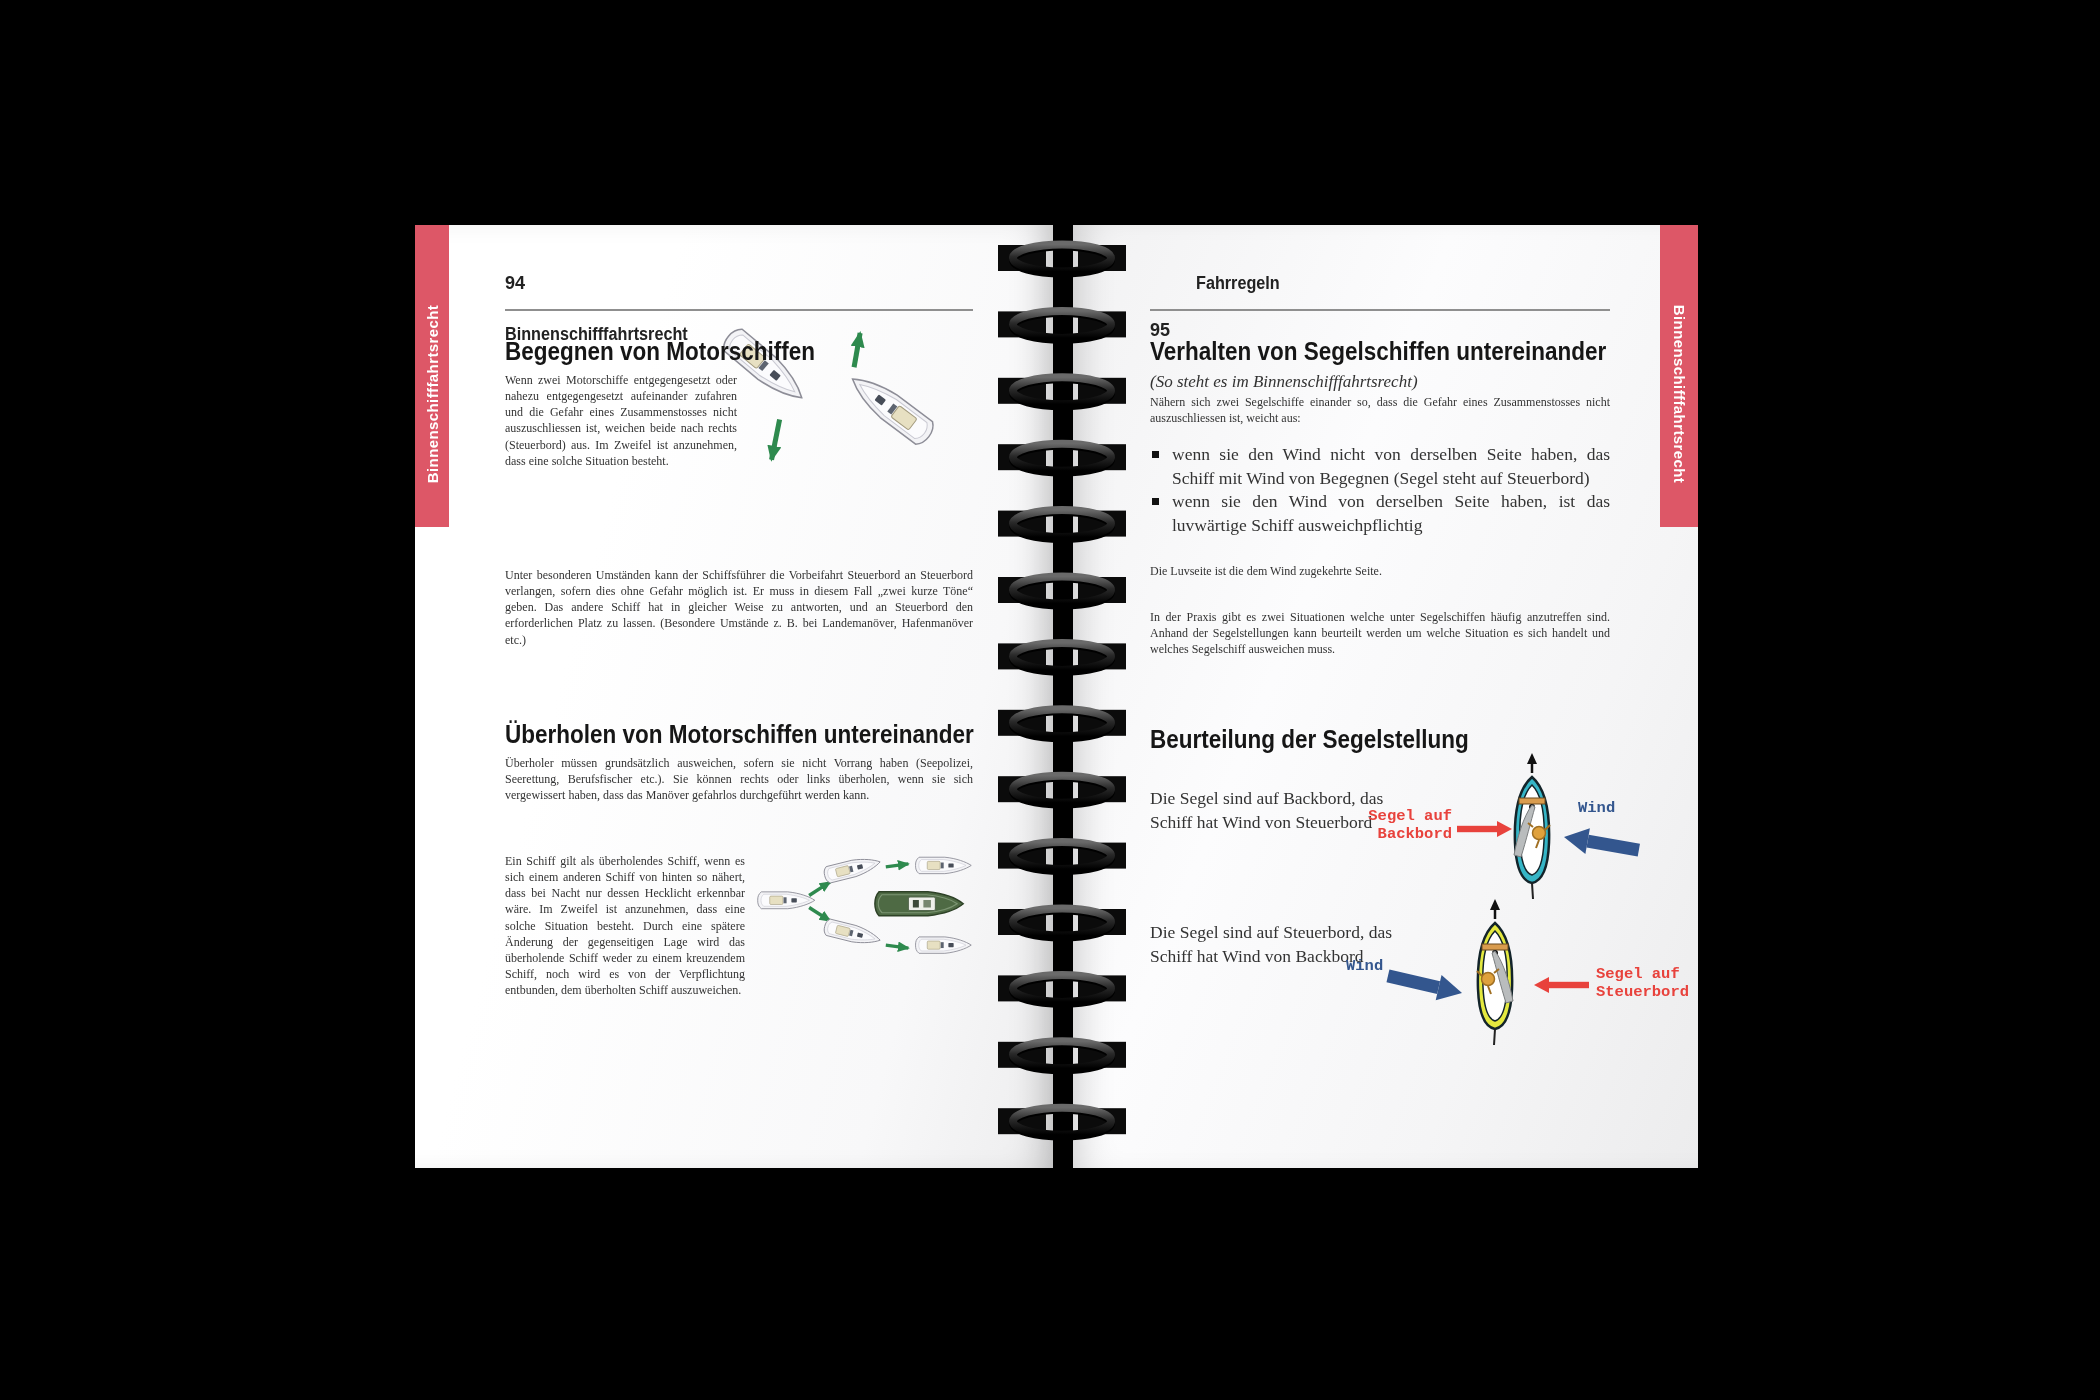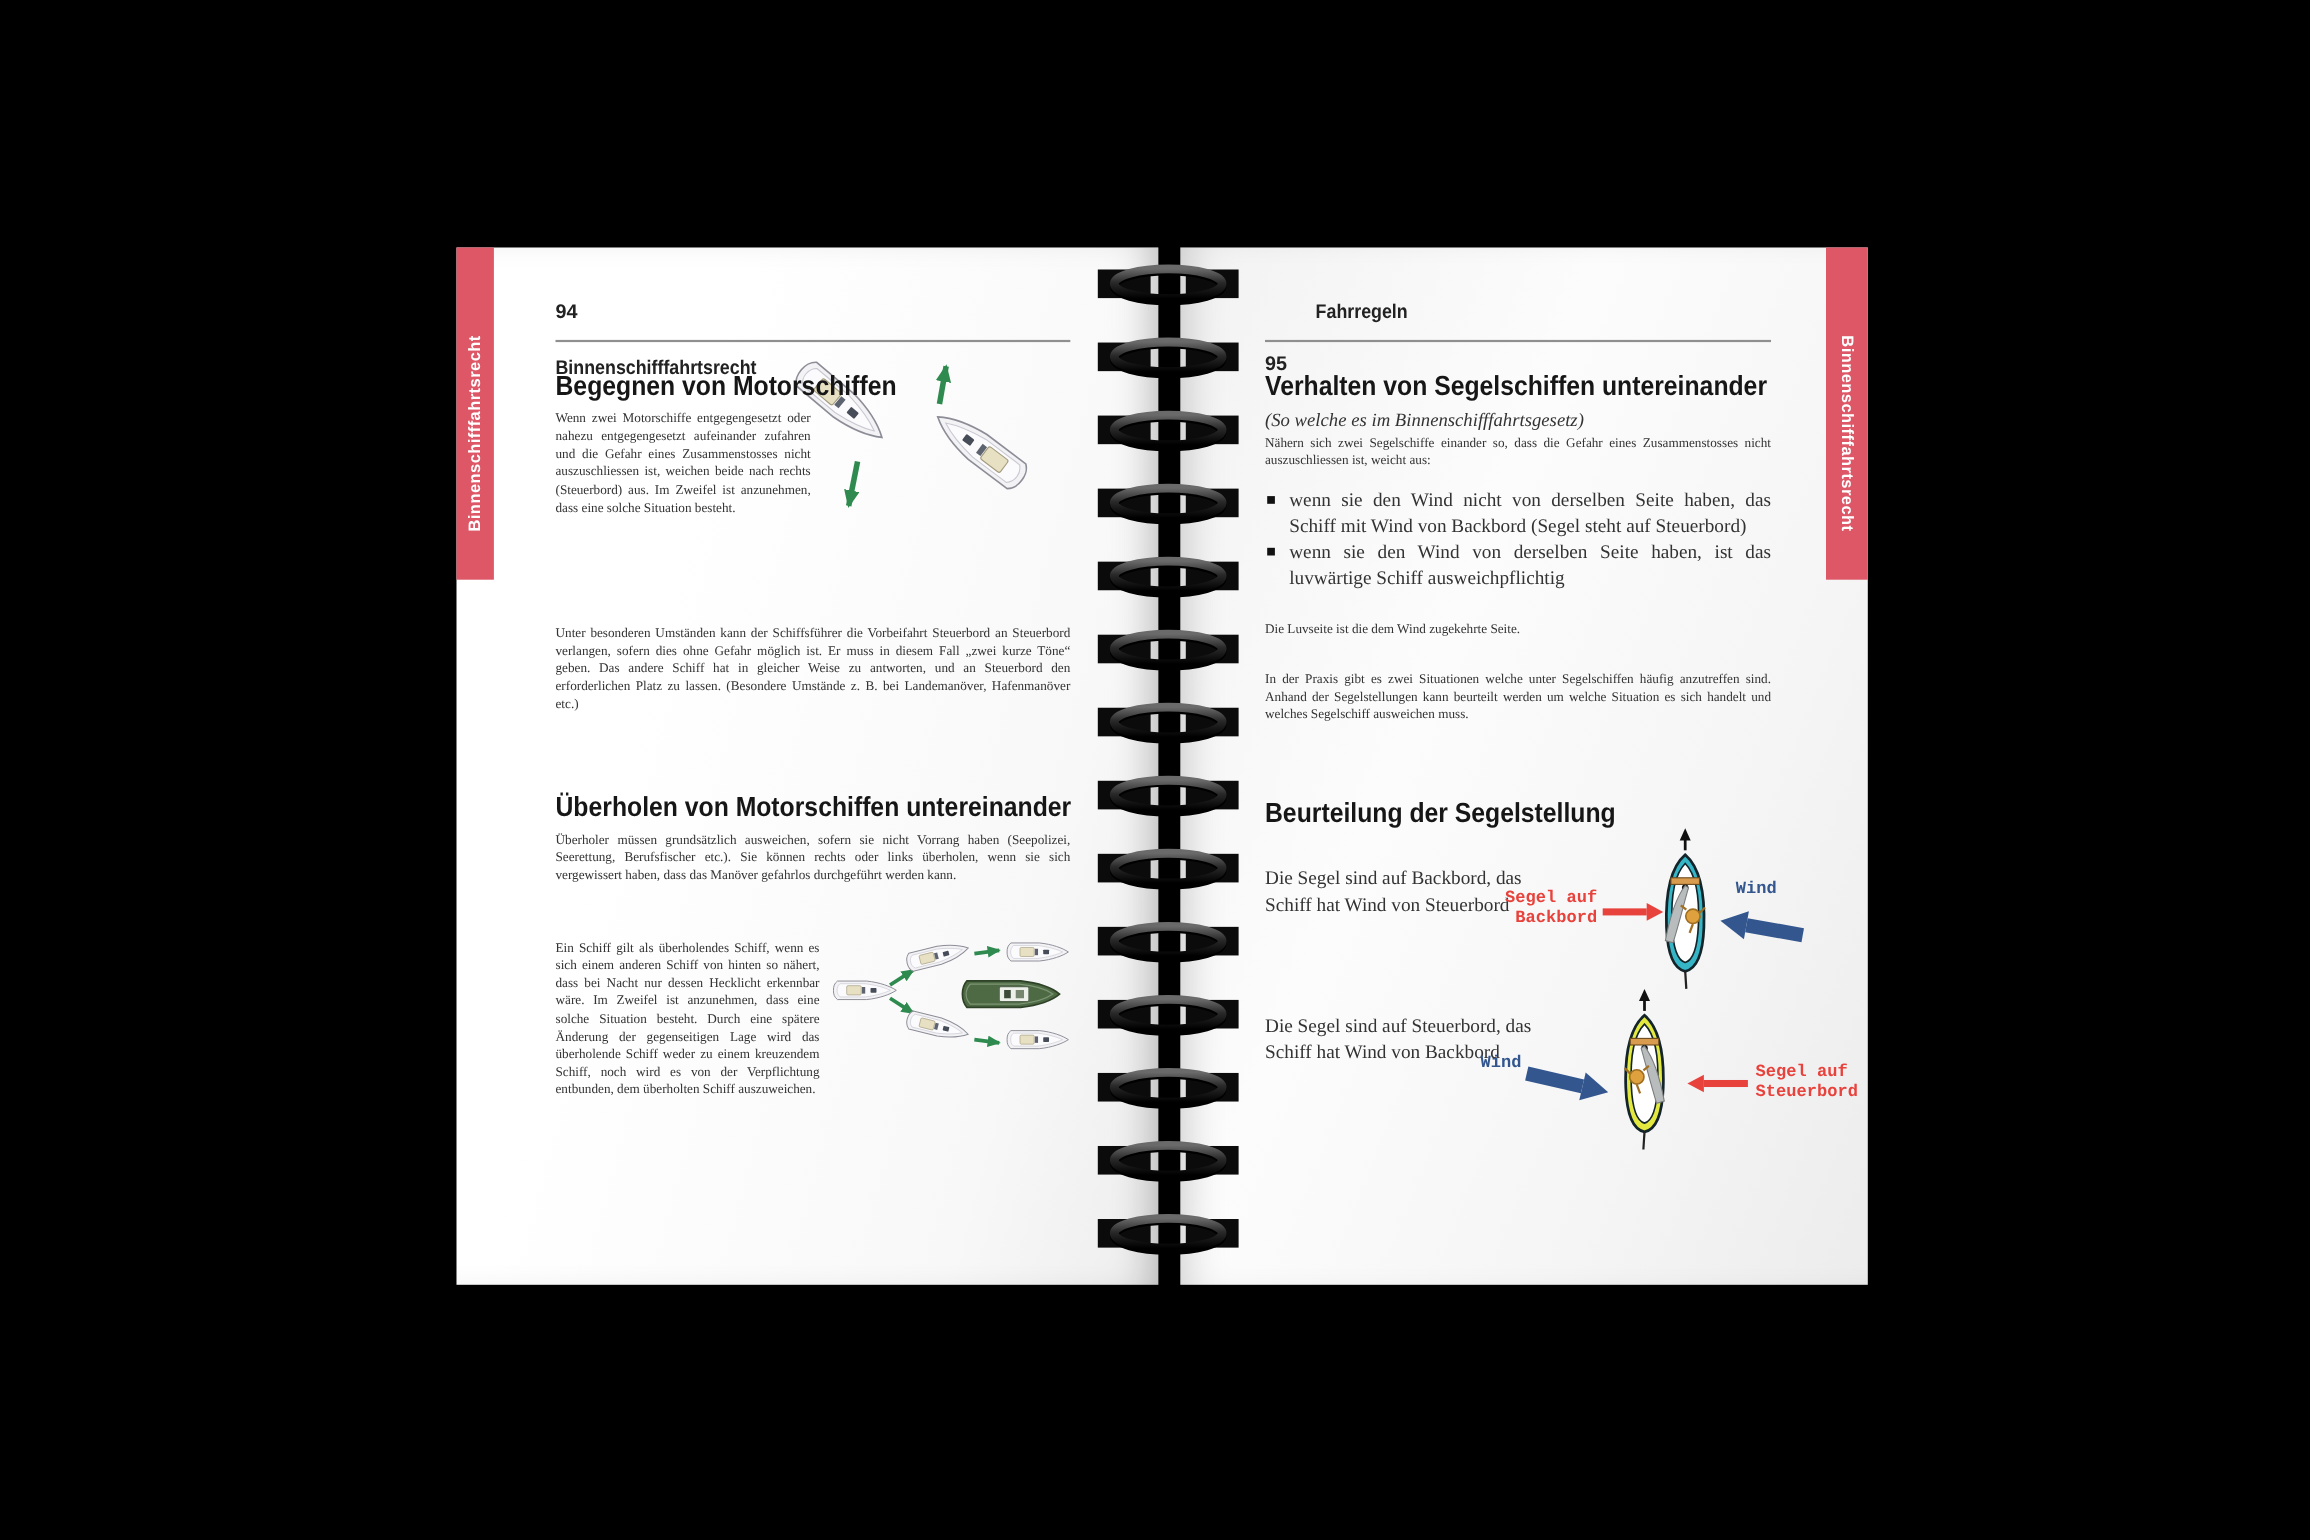--- a/index.html
+++ b/index.html
@@ -189,24 +189,24 @@
     </div>
 
     <div class="runhead">
       <span class="condr">Fahrregeln</span>
       <span>95</span>
     </div>
     <div class="rule"></div>
 
     <div class="blk" style="top:112px;">
       <h3><span class="cond">Verhalten von Segelschiffen untereinander</span></h3>
-      <p class="subnote">(So welche es im Binnenschifffahrtsgesetz)</p>
+      <p class="subnote">(So steht es im Binnenschifffahrtsrecht)</p>
       <p class="body">Nähern sich zwei Segelschiffe einander so, dass die Gefahr eines Zusammenstosses nicht auszuschliessen ist, weicht aus:</p>
       <ul class="sq">
-        <li><span class="mark"></span><span>wenn sie den Wind nicht von derselben Seite haben, das Schiff mit Wind von Backbord (Segel steht auf Steuerbord)</span></li>
+        <li><span class="mark"></span><span>wenn sie den Wind nicht von derselben Seite haben, das Schiff mit Wind von Begegnen (Segel steht auf Steuerbord)</span></li>
         <li><span class="mark"></span><span>wenn sie den Wind von derselben Seite haben, ist das luvwärtige Schiff ausweichpflichtig</span></li>
       </ul>
     </div>
 
     <div class="blk" style="top:338px;">
       <p class="body">Die Luvseite ist die dem Wind zugekehrte Seite.</p>
     </div>
 
     <div class="blk" style="top:384px;">
       <p class="body">In der Praxis gibt es zwei Situationen welche unter Segelschiffen häufig anzutreffen sind. Anhand der Segelstellungen kann beurteilt werden um welche Situation es sich handelt und welches Segelschiff ausweichen muss.</p>

